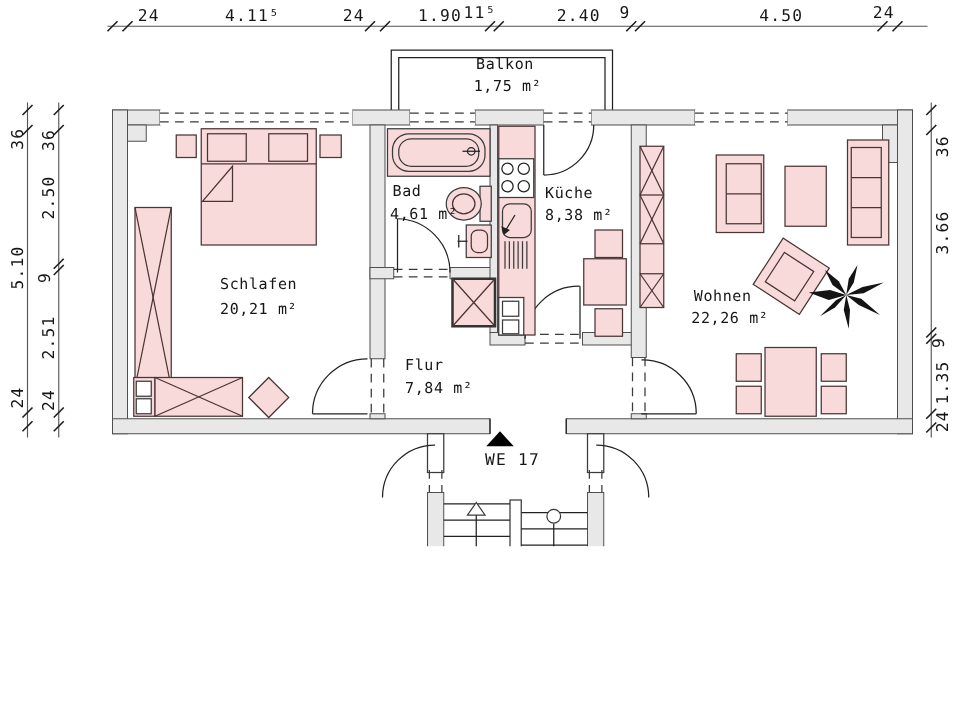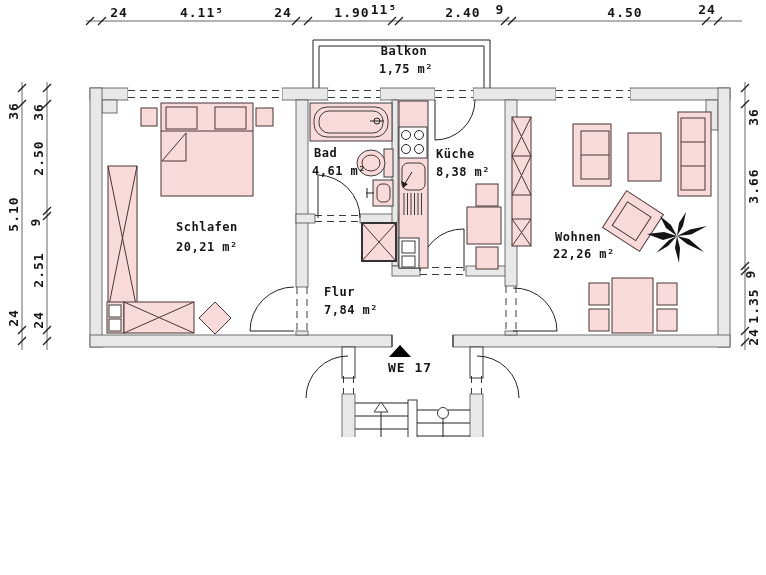--- a/index.html
+++ b/index.html
@@ -1,16 +1,16 @@
 <!DOCTYPE html>
 <html><head>
 <meta charset="utf-8">
 <style>
   html,body { margin:0; padding:0; background:#ffffff; }
-  .stage { width:766px; height:437px; position:relative; background:#fff;font-weight:bold; }
+  .stage { width:766px; height:437px; position:relative; background:#fff; }
   svg text { font-family:"DejaVu Sans Mono","Liberation Mono",monospace; fill:#161616; }
   .room-name  { font-size:12px; letter-spacing:0.5px; }
   .room-area  { font-size:12px; letter-spacing:0.5px; }
   .dim-label  { font-size:13px; letter-spacing:1px; }
   .entry-label{ font-size:13px; letter-spacing:1px; }
   .w    { fill:#e8e8e8; stroke:#4f4f4f; stroke-width:0.8; }
   .thinw{ fill:#ffffff; stroke:#3a3a3a; stroke-width:1; }
   .win  { fill:#ffffff; }
   .dash { stroke:#3a3a3a; stroke-width:1; stroke-dasharray:7 5; fill:none; }
   .f    { fill:#f9dada; stroke:#4a3535; stroke-width:1; }

